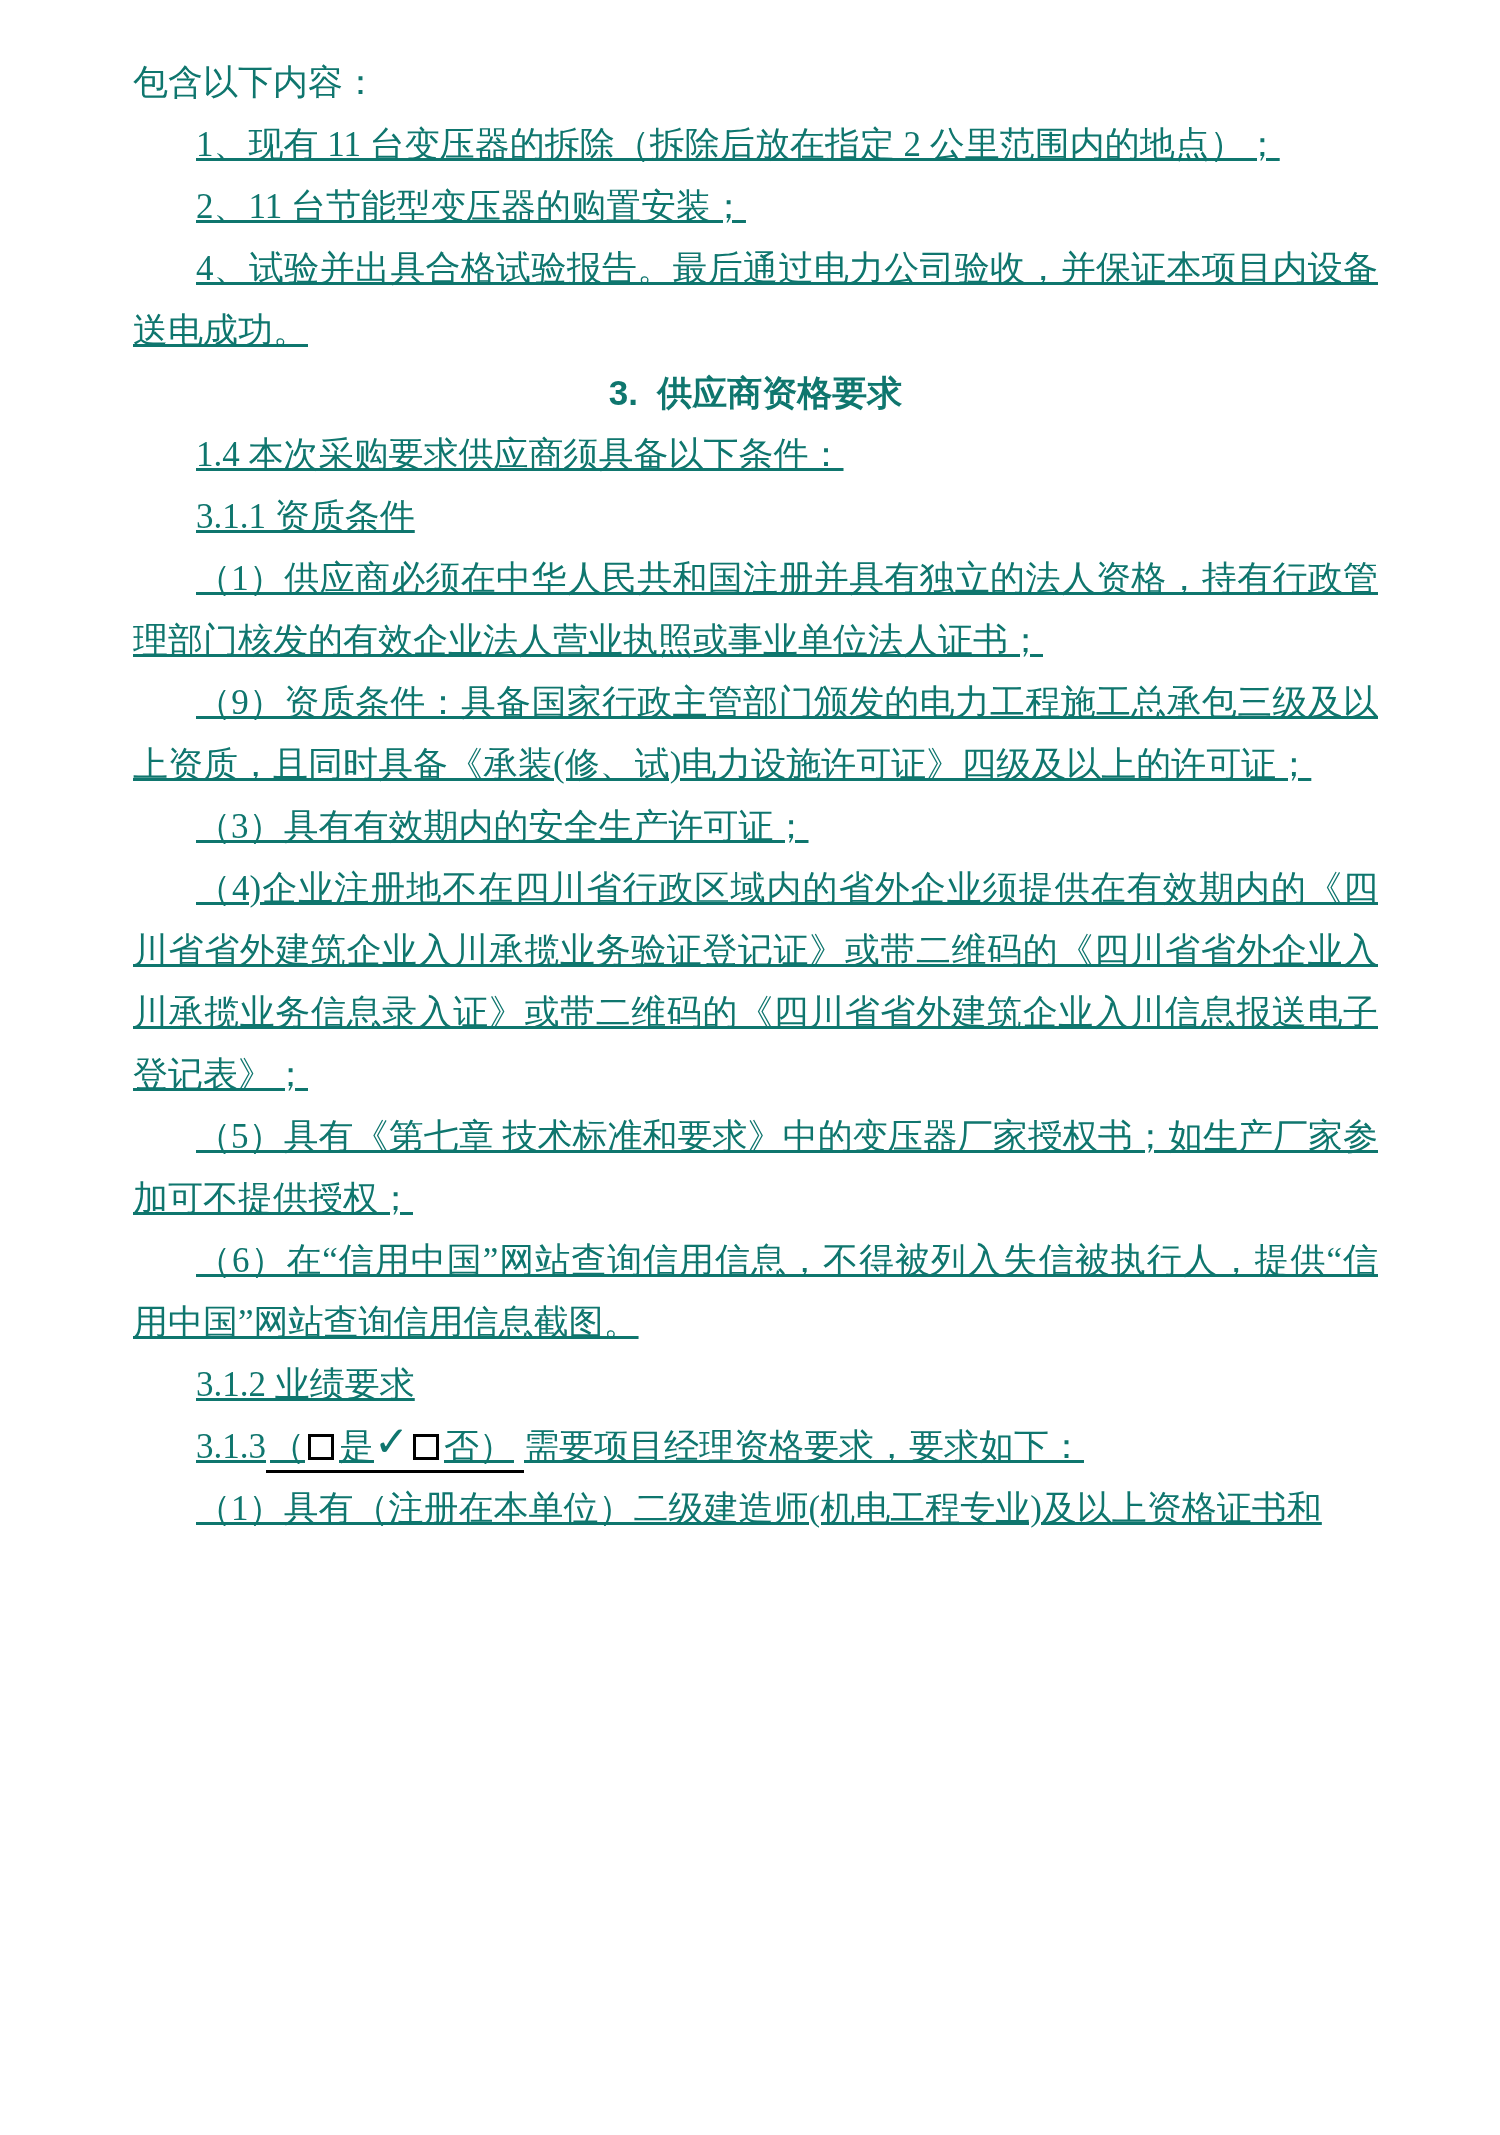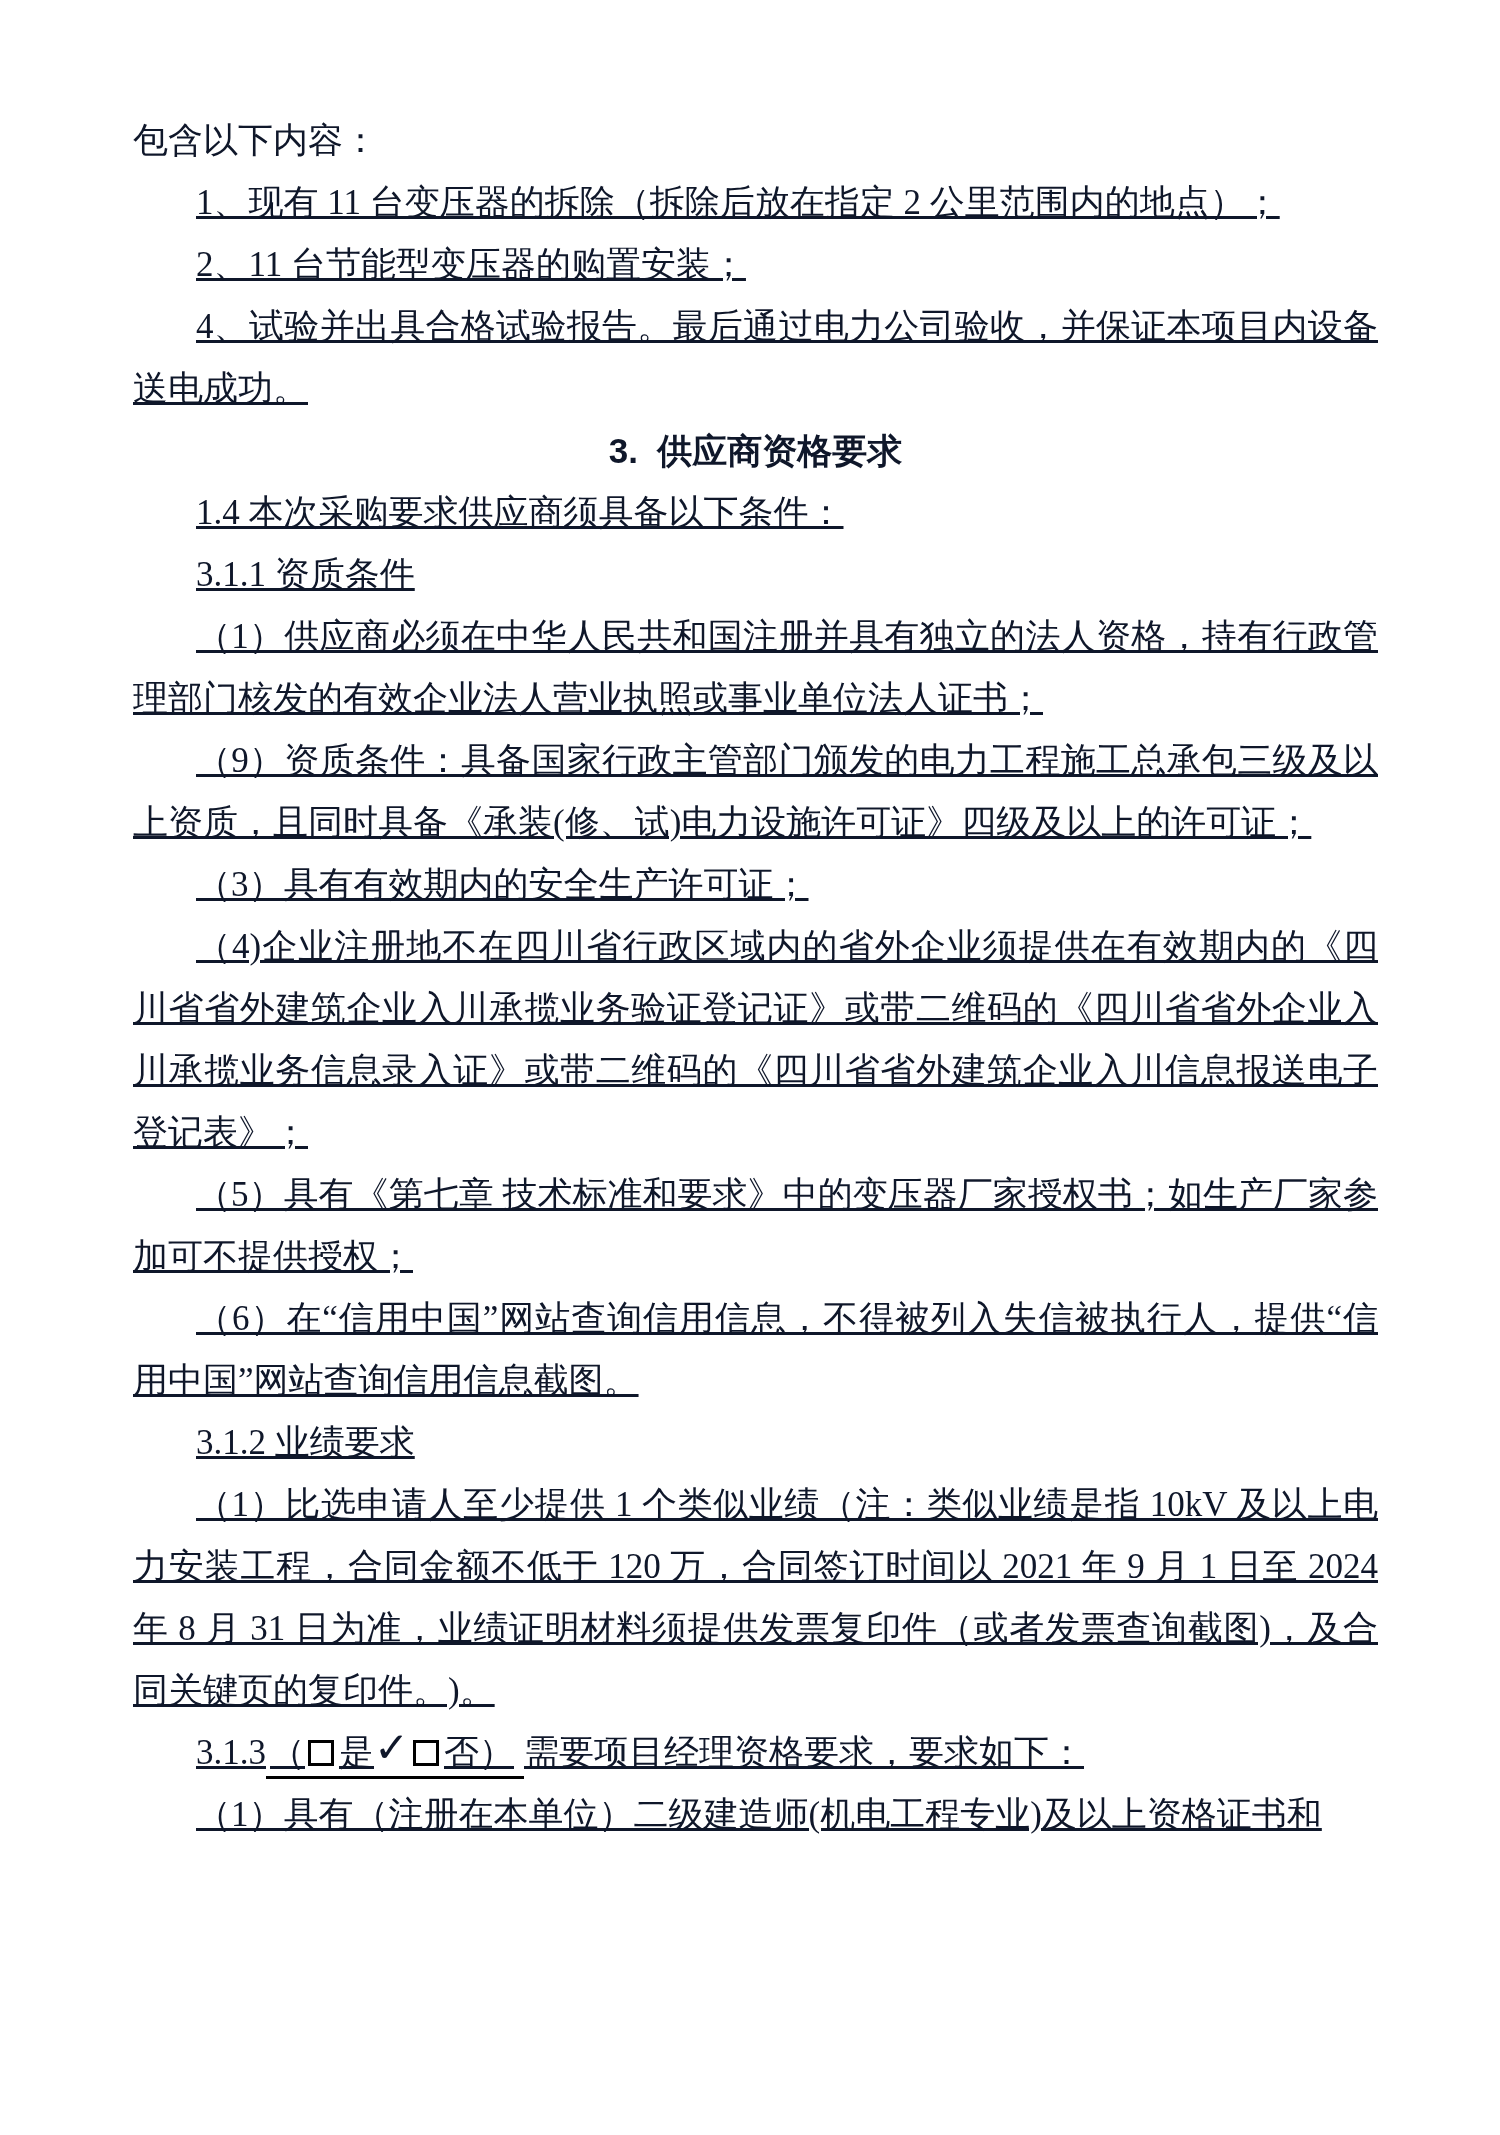--- a/index.html
+++ b/index.html
@@ -2,25 +2,25 @@
 <html><head>
 <meta charset="utf-8">
 <style>
   html, body { margin: 0; padding: 0; background: #ffffff; }
   .page {
     position: relative;
     width: 1500px;
     height: 1917px;
     background: #ffffff;
     box-sizing: border-box;
-    padding: 110px 122px 0 133px;
+    padding: 52px 122px 0 133px;
     font-family: "Liberation Serif", "DejaVu Serif", serif;
     font-size: 35px;
     line-height: 62px;
-    color: #0f172a;
+    color: #0f766e;
     overflow: hidden;
   }
   p.para {
     margin: 0;
     text-align: justify;
   }
   p.indent { text-indent: 63px; text-decoration: underline; }
   p.heading {
     font-family: "Liberation Sans", "DejaVu Sans", sans-serif;
     font-weight: bold;
@@ -71,21 +71,20 @@
 
   <p class="para indent">（1）供应商必须在中华人民共和国注册并具有独立的法人资格，持有行政管理部门核发的有效企业法人营业执照或事业单位法人证书；</p>
   <p class="para indent">（9）资质条件：具备国家行政主管部门颁发的电力工程施工总承包三级及以上资质，且同时具备《承装(修、试)电力设施许可证》四级及以上的许可证；</p>
   <p class="para indent">（3）具有有效期内的安全生产许可证；</p>
   <p class="para indent">（4)企业注册地不在四川省行政区域内的省外企业须提供在有效期内的《四川省省外建筑企业入川承揽业务验证登记证》或带二维码的《四川省省外企业入川承揽业务信息录入证》或带二维码的《四川省省外建筑企业入川信息报送电子登记表》；</p>
   <p class="para indent">（5）具有《第七章 技术标准和要求》中的变压器厂家授权书；如生产厂家参加可不提供授权；</p>
   <p class="para indent">（6）在“信用中国”网站查询信用信息，不得被列入失信被执行人，提供“信用中国”网站查询信用信息截图。</p>
 
   <p class="para indent">3.1.2 业绩要求</p>
 
-  <p class="para indent">（1）比选申请人至少提供 1 个类似业绩（注：类似业绩是指 10kV 及以上电力安装工程，合同金额不低于 120 万，合同签订时间以 2021 年 9 月 1 日至 2024 年 8 月 31 日为准，业绩证明材料须提供发票复印件（或者发票查询截图)，及合同关键页的复印件。)。</p>
 
   <p class="para indent">
     <span>3.1.3</span><span class="choice-underline"><span>（</span><span class="cb"><span class="mark">✓</span></span><span>是</span><span class="cb-space"></span><span class="cb"></span><span>否</span><span>）</span></span><span>需要项目经理资格要求，要求如下：</span>
   </p>
 
   <p class="para indent">（1）具有（注册在本单位）二级建造师(机电工程专业)及以上资格证书和</p>
 
 </div>
 
 </body></html>

